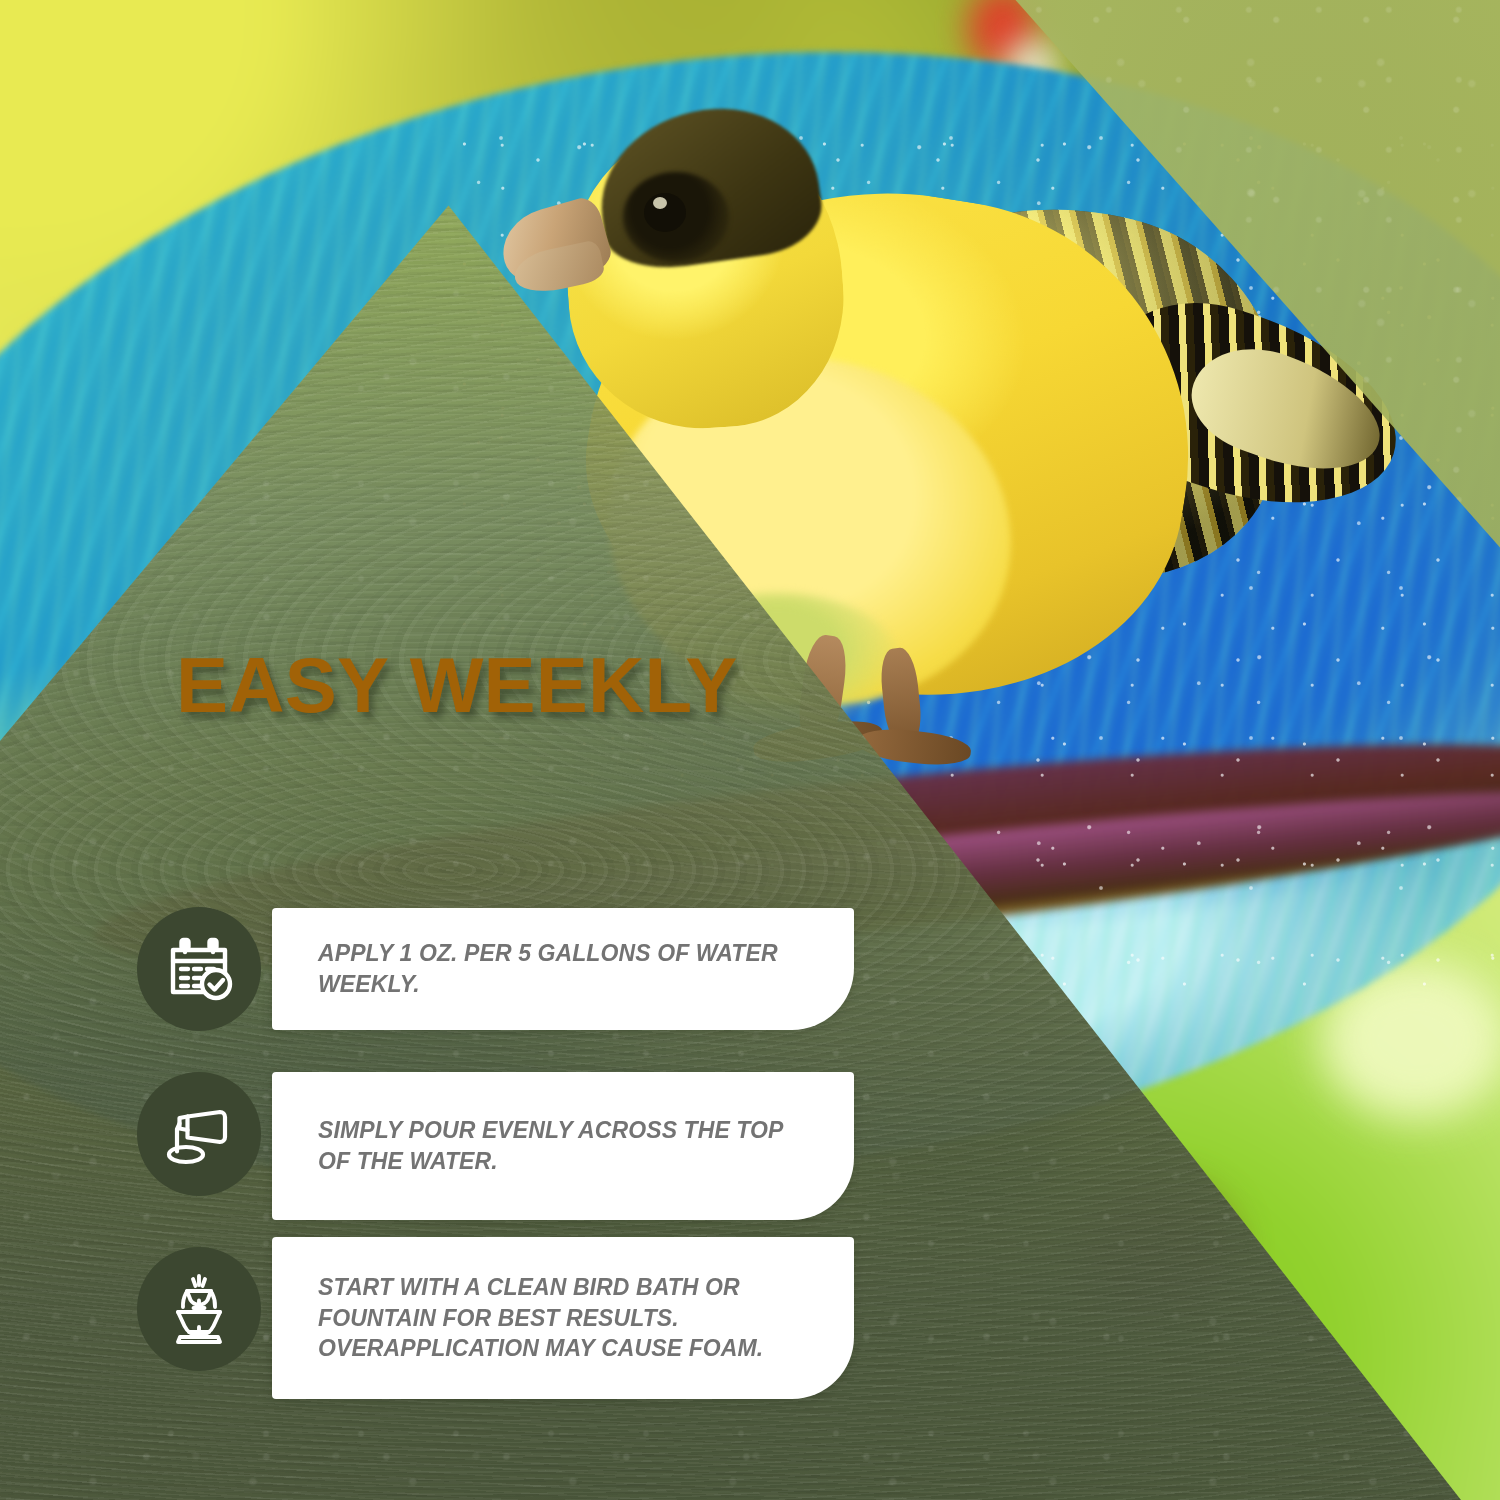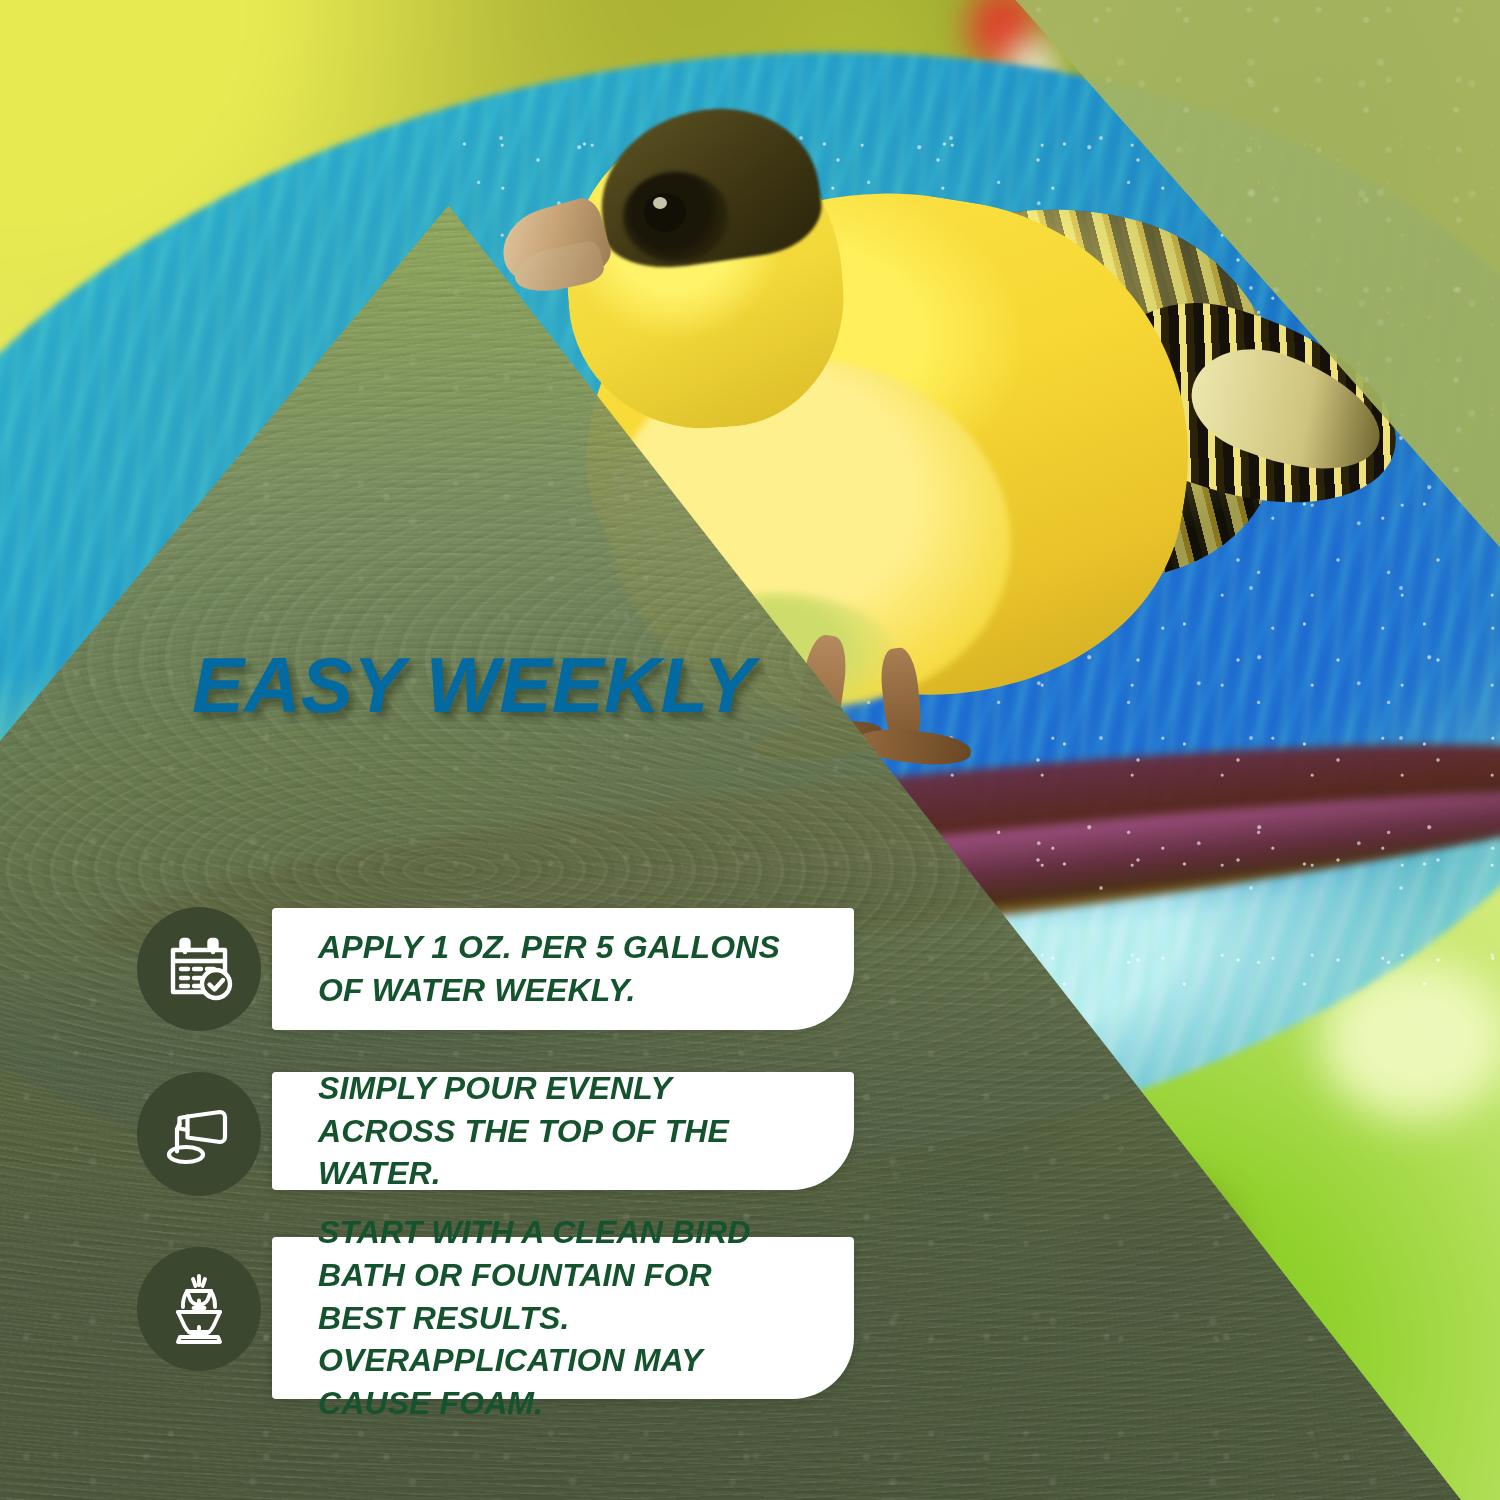--- a/index.html
+++ b/index.html
@@ -312,63 +312,61 @@
   }
 
   
   .headline{
     position:absolute;
     left:176px;top:648px;
     width:760px;
     font-size:78px;
     line-height:.97;
     font-weight:800;
-    font-style:italic;
-    color:#0369a1;
+    color:#a16207;
     letter-spacing:.2px;
     text-shadow:5px 6px 7px rgba(30,40,20,.45);
-    margin-left:16px;
   }
   .headline .l2{display:block;}
 
   
   .rows{position:absolute;left:0;top:900px;width:100%;}
   .row{position:relative;height:0;}
   .pill{
     position:absolute;
     left:272px;
     background:#ffffff;
     border-radius:4px 4px 62px 4px;
     box-shadow:0 2px 10px rgba(20,30,10,.18);
     display:flex;align-items:center;
     padding:0 60px 0 46px;
   }
   .pill-text{
-    font-size:32px;
+    font-size:23px;
     line-height:1.34;
     font-weight:700;
     font-style:italic;
-    color:#14532d;
+    color:#737373;
     letter-spacing:.1px;
     text-transform:uppercase;
   }
   .badge{
     position:absolute;
     left:137px;
     width:124px;height:124px;
     border-radius:50%;
     background:#3c4730;
     display:flex;align-items:center;justify-content:center;
   }
   .badge svg{display:block;}
 
   
   .r1 .pill{top:8px;width:582px;height:122px;}
   .r1 .badge{top:7px;}
-  .r2 .pill{top:172px;width:582px;height:118px;}
+  .r2 .pill{top:172px;width:582px;height:148px;}
   .r2 .badge{top:172px;}
   .r3 .pill{top:337px;width:582px;height:162px;}
   .r3 .badge{top:347px;}
 </style>
 </head>
 <body>
 
 <div class="stage">
 
   <div class="photo">

